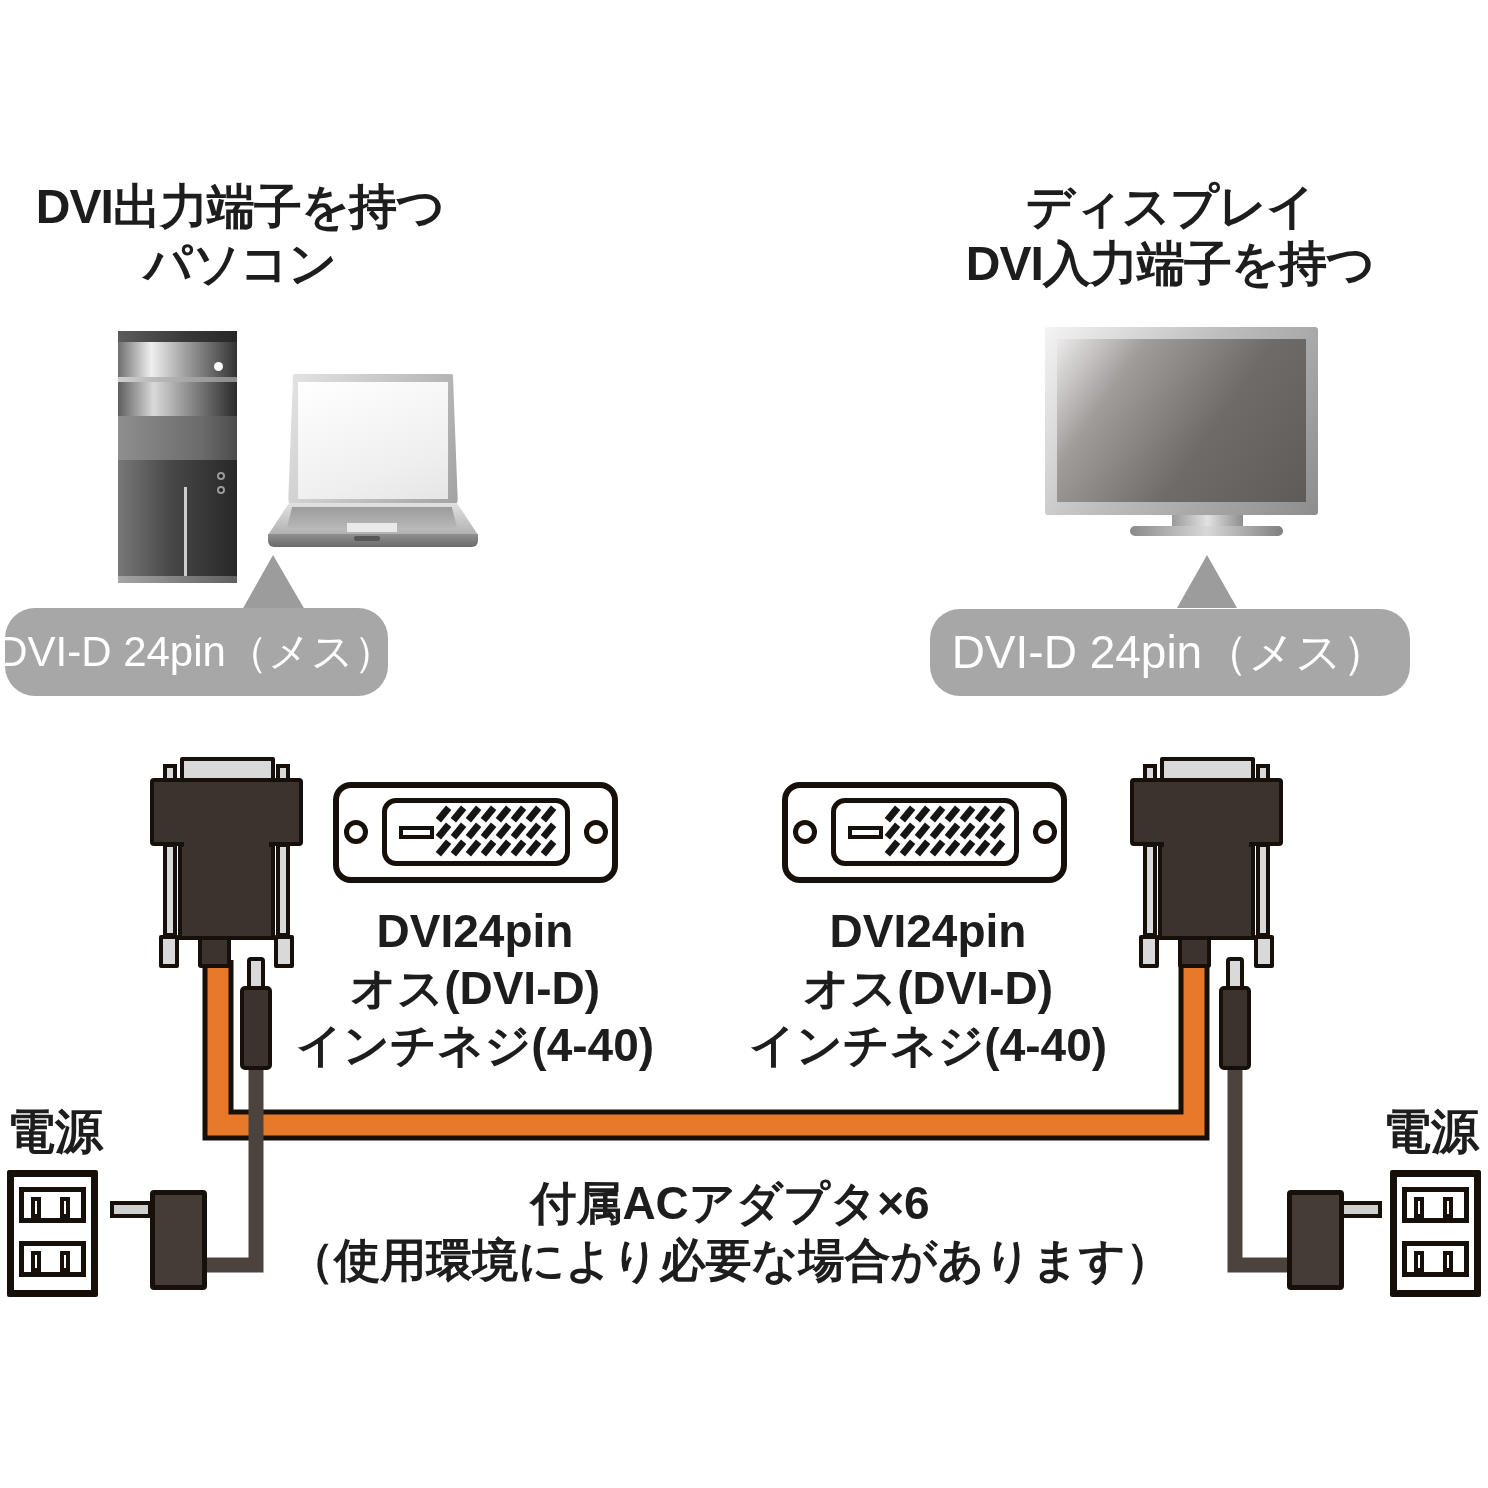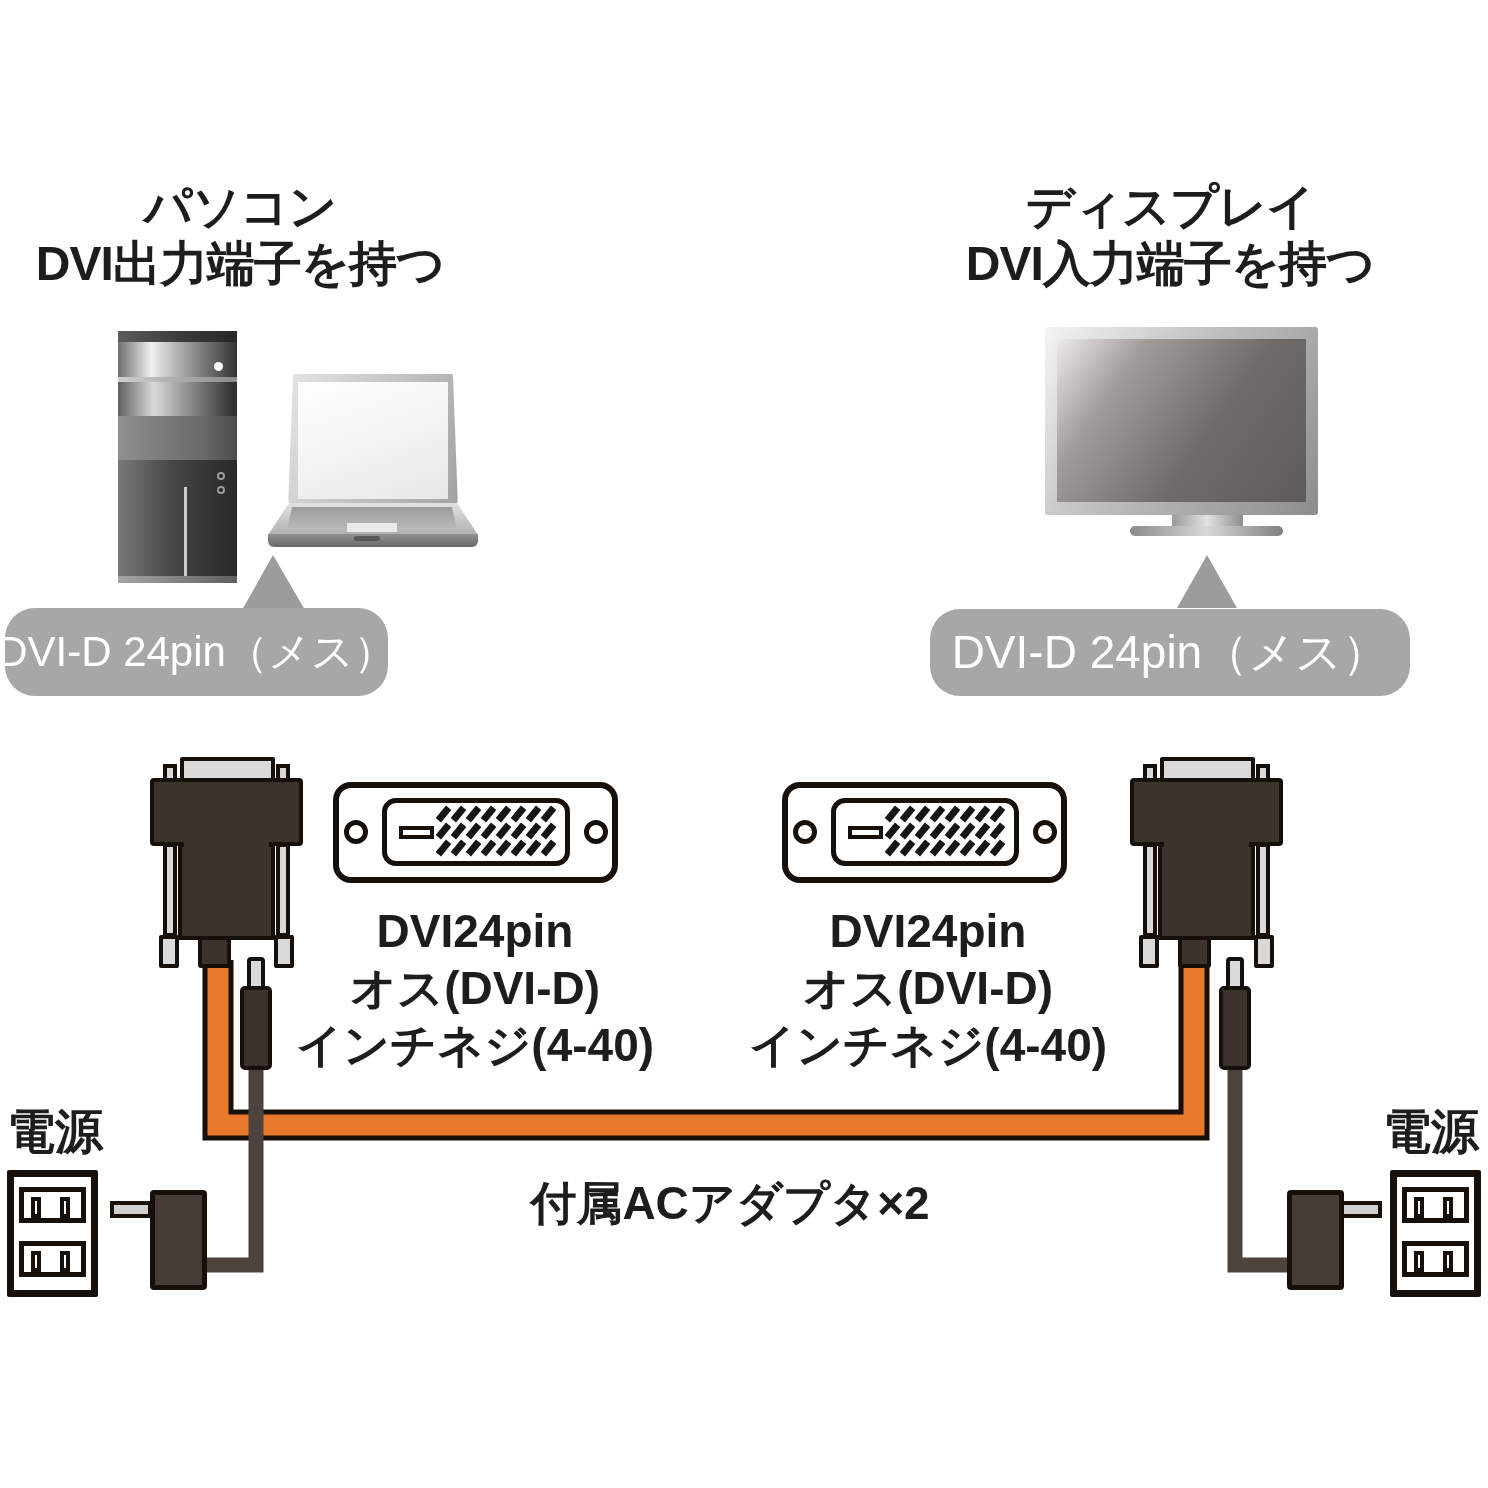--- a/index.html
+++ b/index.html
@@ -140,22 +140,22 @@
   .rec-top{top:10px;} .rec-bot{top:64px;}
   .slot{position:absolute;top:5px;width:10px;height:21px;border:4px solid var(--outline-black);box-sizing:border-box;background:#fff;}
   .slot-a{left:7px;} .slot-b{left:36px;}
 </style>
 </head>
 <body>
 
 <div class="canvas">
 
   <div class="abs heading heading-left">
+    <div>DVI出力端子を持つ</div>
     <div>パソコン</div>
-    <div>DVI出力端子を持つ</div>
   </div>
   <div class="abs heading heading-right">
     <div>ディスプレイ</div>
     <div>DVI入力端子を持つ</div>
   </div>
 
   <div class="abs tower">
     <div class="t-band1"></div>
     <div class="t-gap"></div>
     <div class="t-band2"></div>
@@ -308,21 +308,22 @@
   <div class="abs conn-label conn-label-right">
     <div>DVI24pin</div>
     <div>オス(DVI-D)</div>
     <div>インチネジ(4-40)</div>
   </div>
 
   <div class="abs pw pw-left">電源</div>
   <div class="abs pw pw-right">電源</div>
 
   <div class="abs note">
-    <div class="note-line1">付属ACアダプタ×2</div>
+    <div class="note-line1">付属ACアダプタ×6</div>
+    <div class="note-line2">（使用環境により必要な場合があります）</div>
   </div>
 
   <div class="abs dc dc-tip dc-tip-l"></div>
   <div class="abs dc dc-body dc-body-l"></div>
   <div class="abs dc dc-tip dc-tip-r"></div>
   <div class="abs dc dc-body dc-body-r"></div>
 
   <div class="abs prong prong-l"></div>
   <div class="abs adapter adapter-l"></div>
   <div class="abs prong prong-r"></div>

